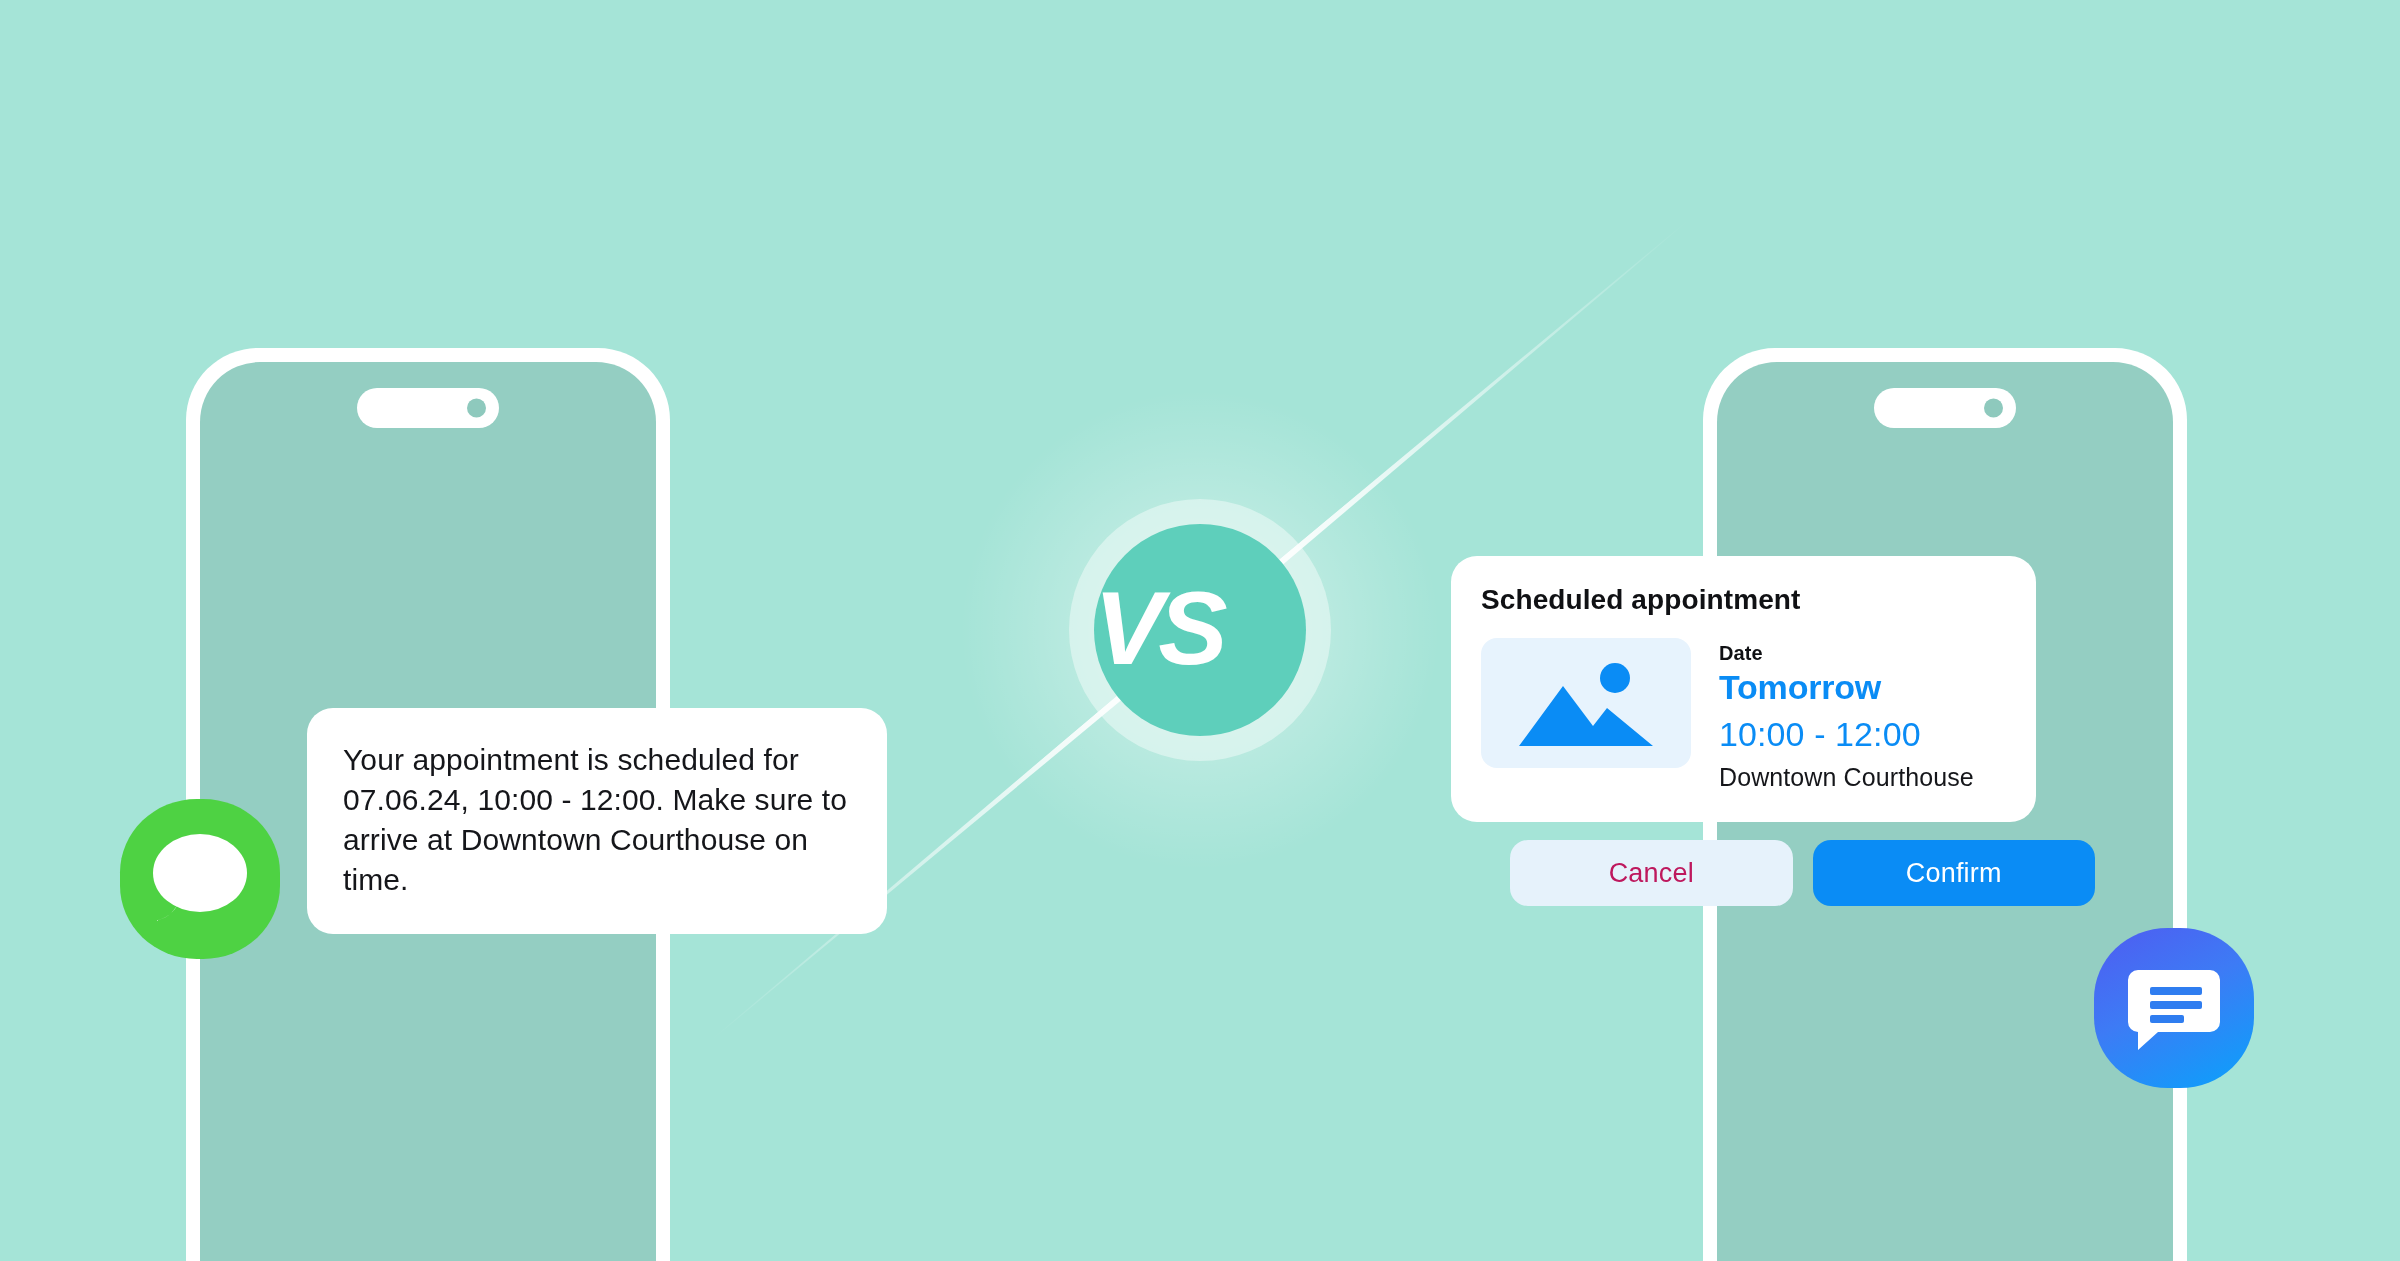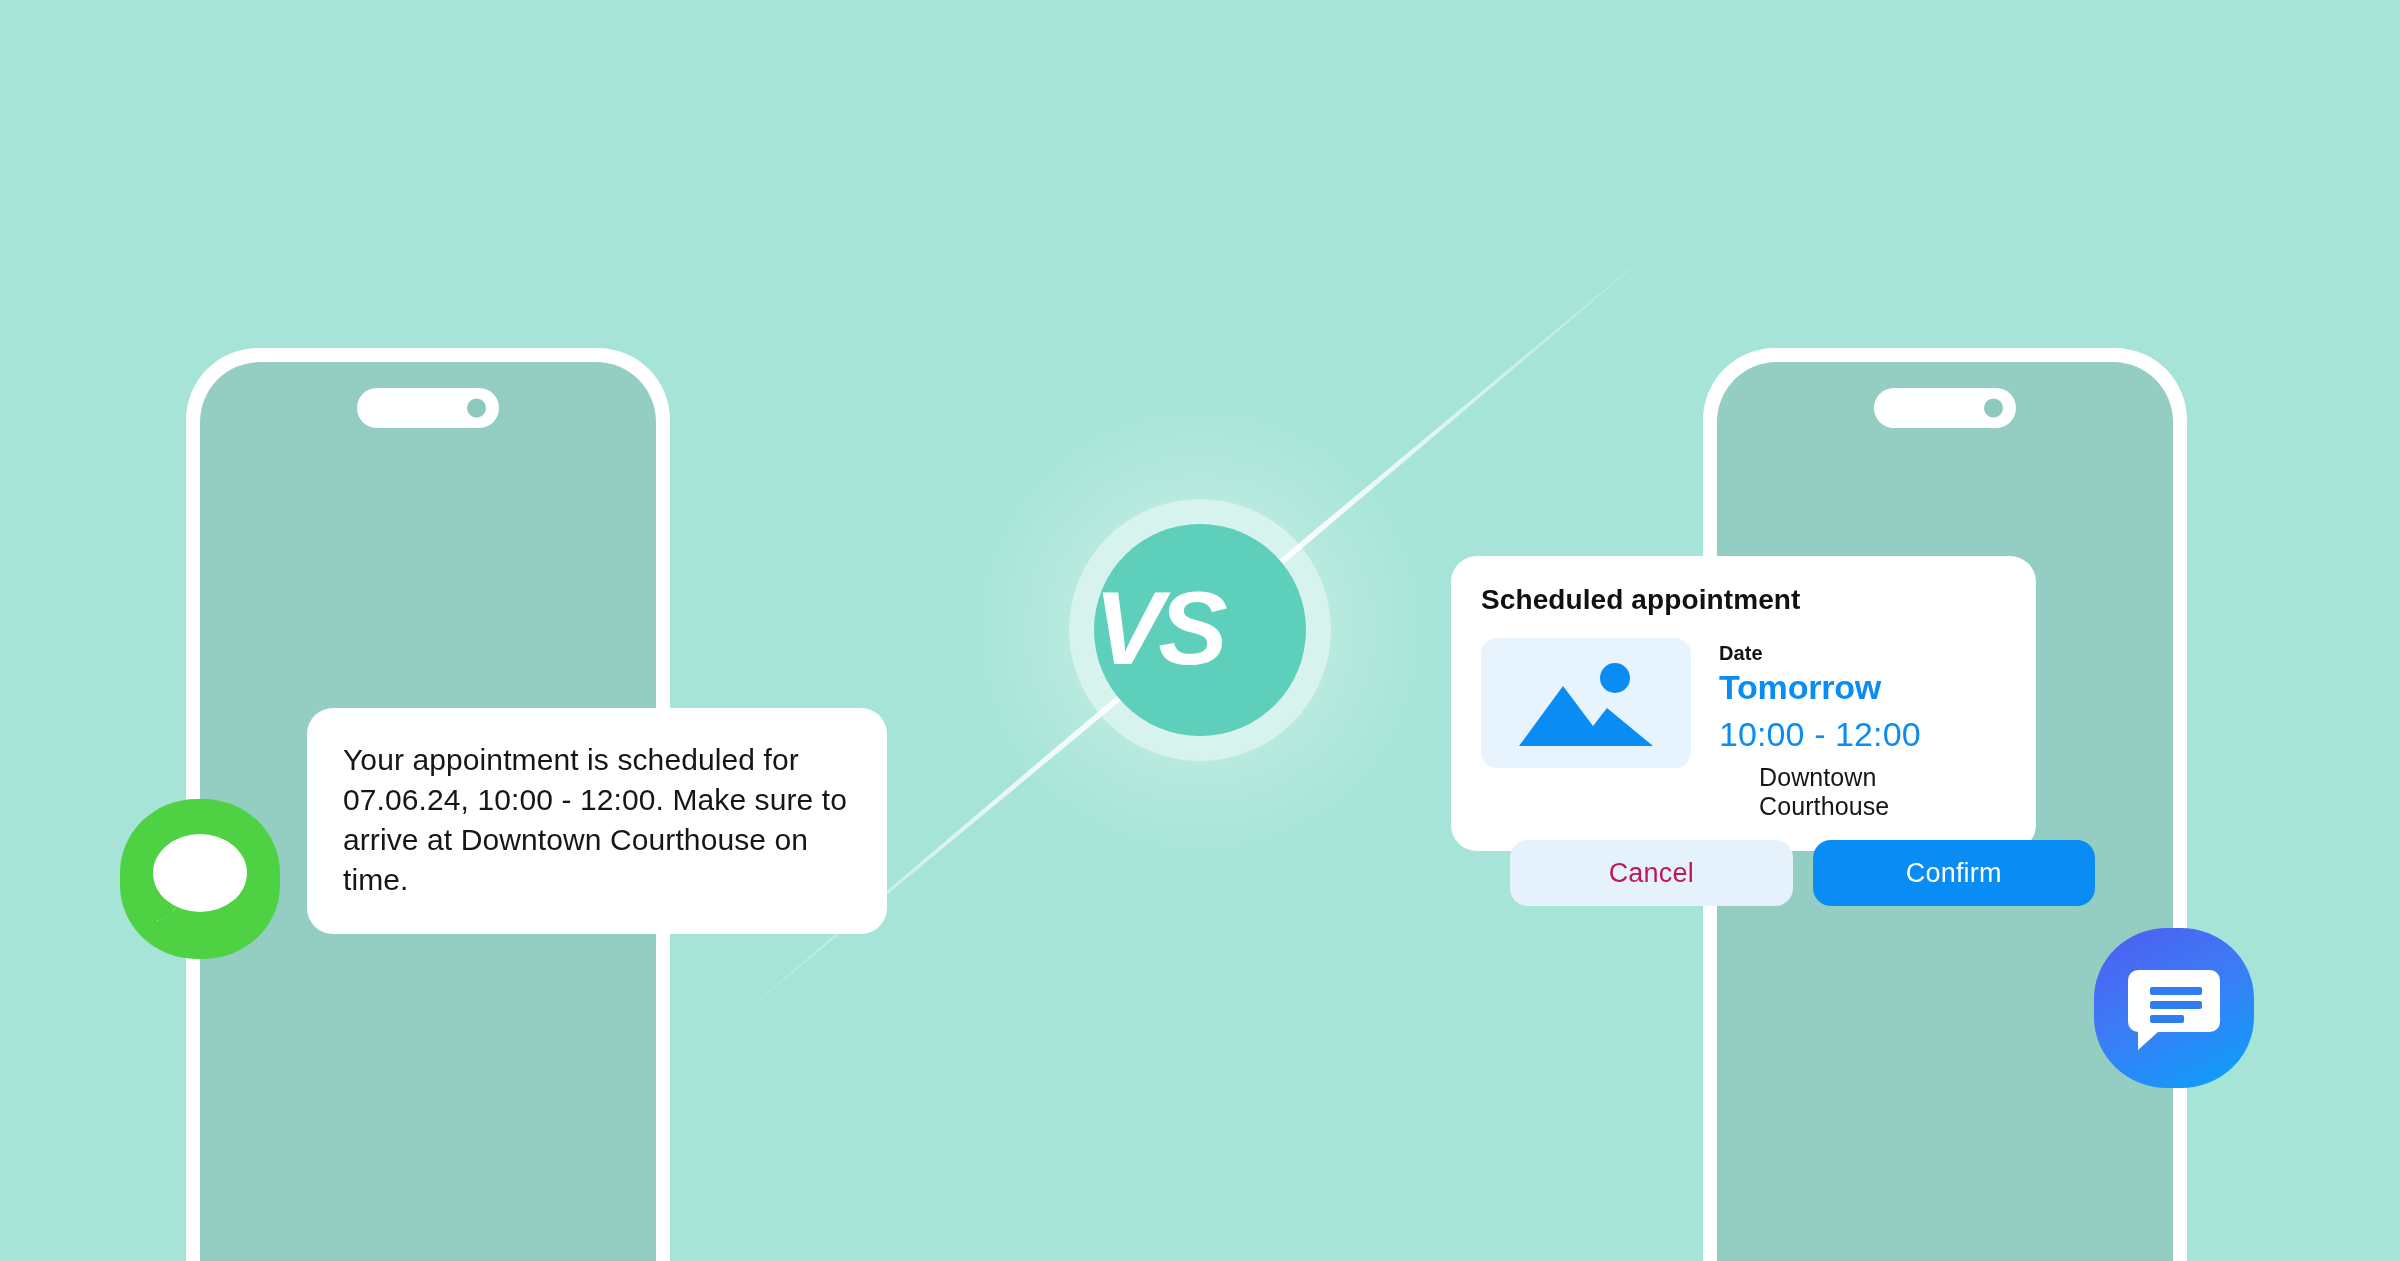--- a/index.html
+++ b/index.html
@@ -242,21 +242,20 @@
     font-size: 34px;
     font-weight: 500;
     color: #0a8cf5;
     letter-spacing: 0.1px;
     margin-bottom: 9px;
   }
   .rcs-place {
     font-size: 25px;
     color: #15161a;
     letter-spacing: 0.1px;
-    margin-left: 40px;
   }
 
   
   .rcs-actions {
     position: absolute;
     left: 1510px;
     top: 840px;
     width: 585px;
     display: flex;
     gap: 20px;

